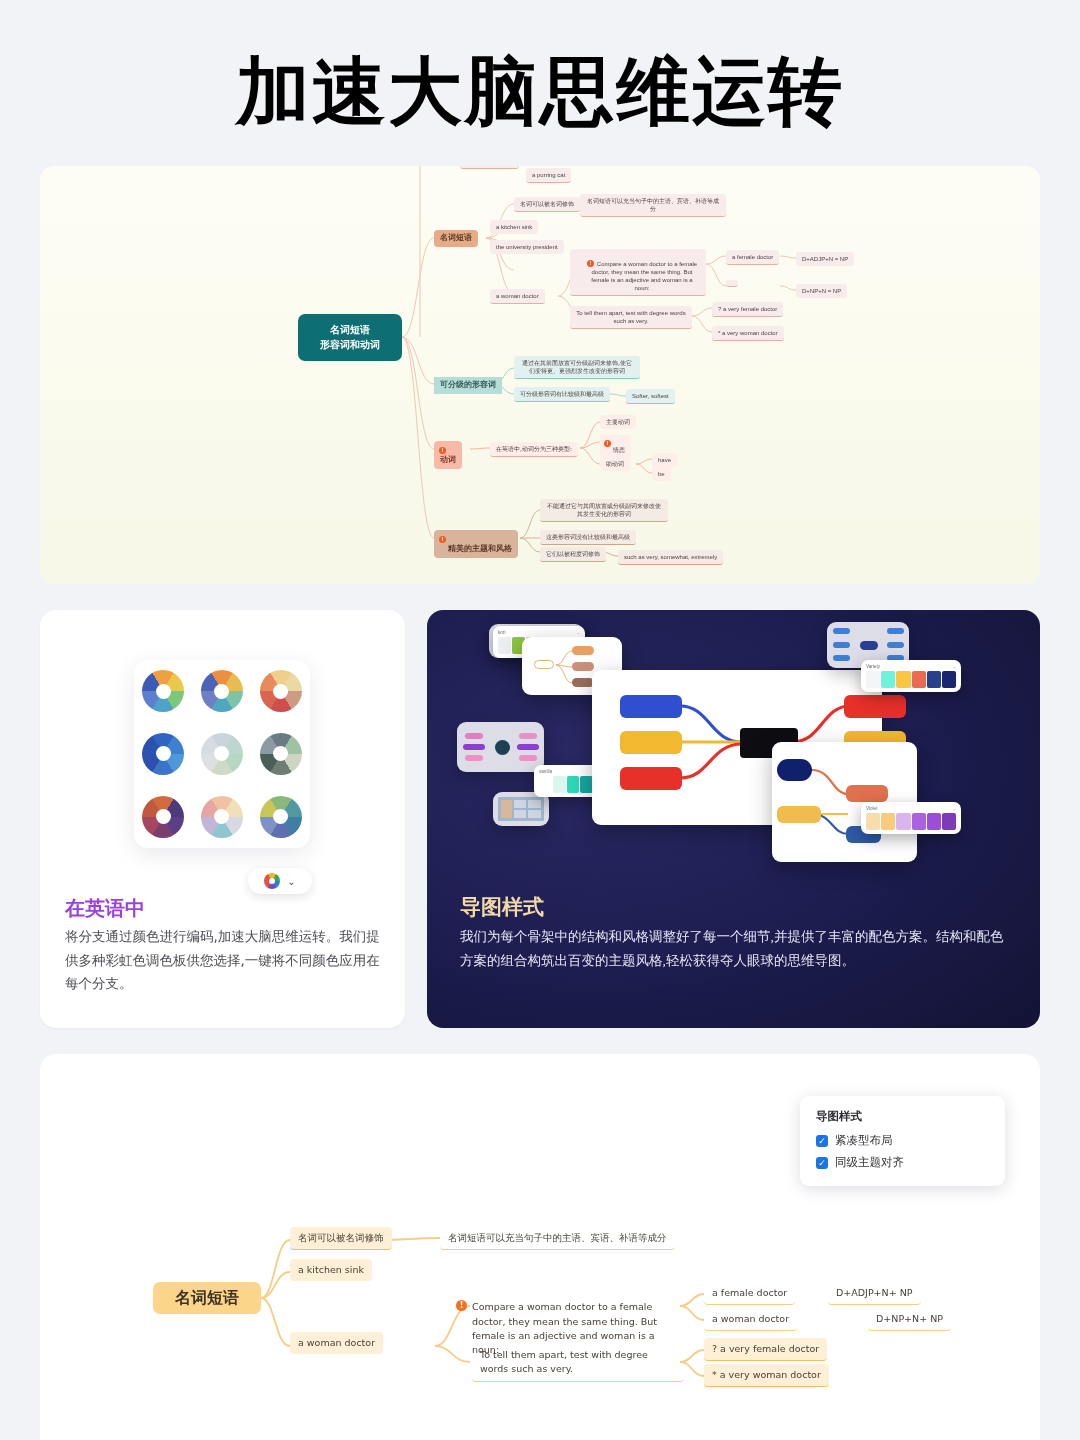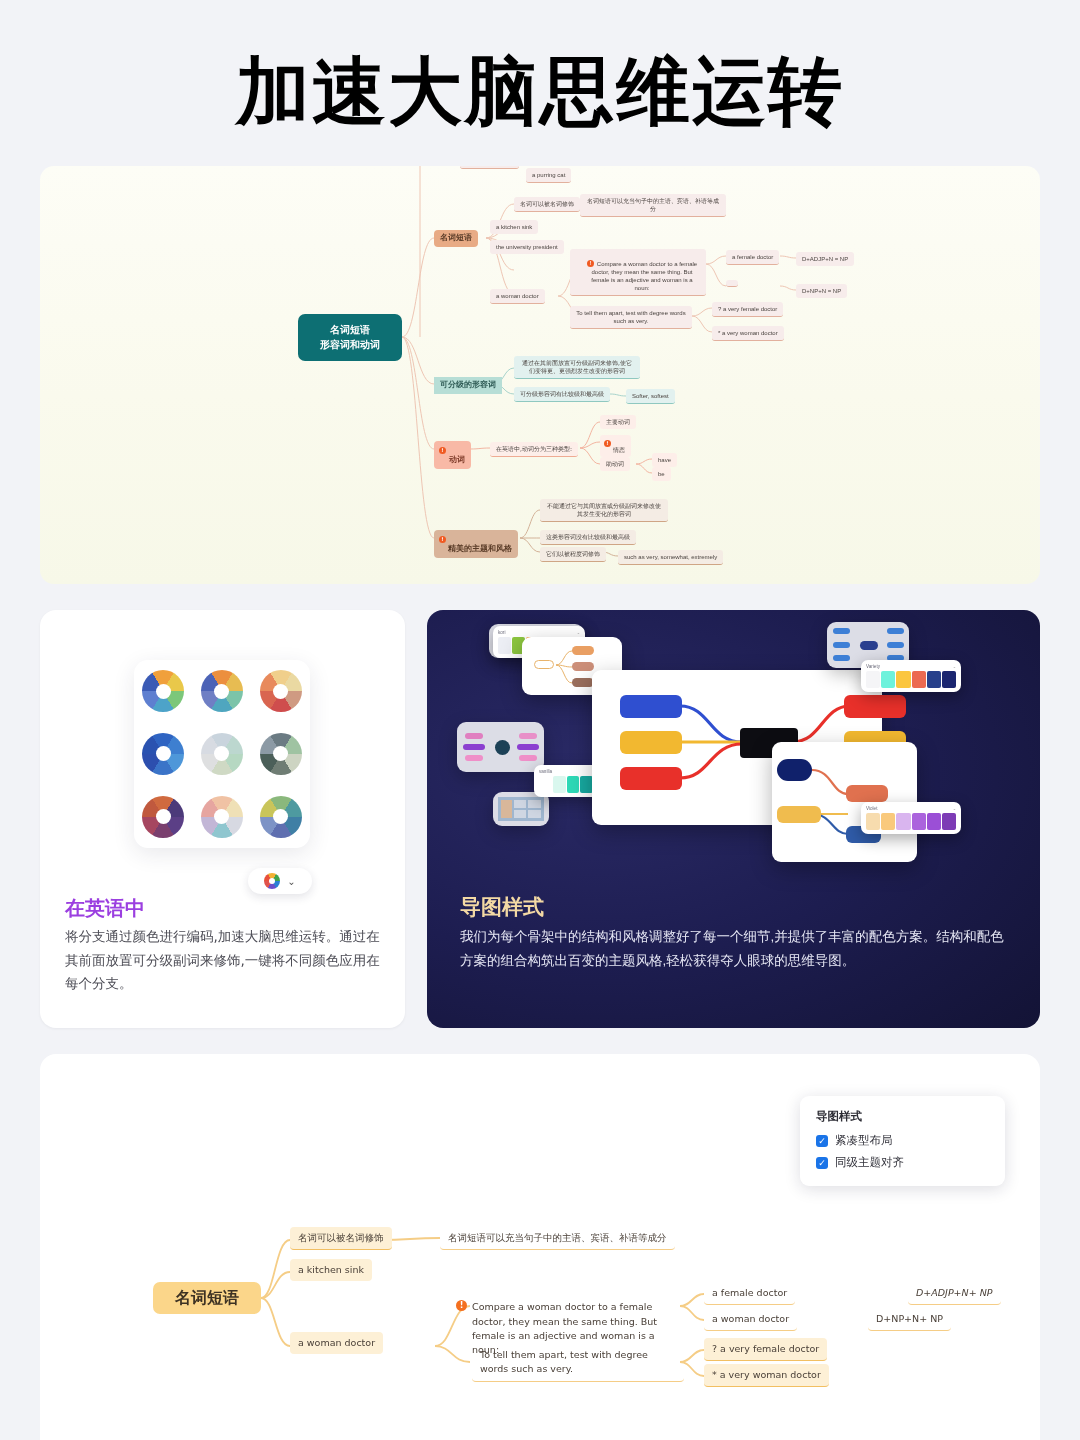--- a/index.html
+++ b/index.html
@@ -95,21 +95,21 @@
     border-radius:16px; overflow:hidden;
     background:radial-gradient(120% 110% at 28% 38%, #2a2a66 0%, #1d1d50 42%, #141438 78%, #0f0f2c 100%);
   }
   .card-dark h3{
     position:absolute; left:33px; top:283px; font-size:21px; font-weight:bold;
     color:#f3d9a4; font-family:"DejaVu Sans","Liberation Sans",sans-serif;
   }
   .card-dark p{
     position:absolute; left:33px; top:315px; width:545px;
     font-size:13.5px; line-height:1.75; color:#e7e8f5;
-    font-family:Liberation Sans, sans-serif;
+    font-family:Liberation Serif, serif;
   }
   .float{ position:absolute; border-radius:9px; }
   .fl-white{ background:#fff; box-shadow:0 7px 22px rgba(0,0,0,.30); }
   .fl-grey { background:#dcdde6; box-shadow:0 6px 18px rgba(0,0,0,.26); }
   .pal{ position:absolute; background:#fff; border-radius:7px;
         box-shadow:0 5px 16px rgba(0,0,0,.33); padding:4px 5px; }
   .pal .lbl{ font-size:4.6px; color:#6b6b7a; margin-bottom:2px; display:block;}
   .pal .sw{ display:flex; gap:1px; }
   .pal .sw i{ display:block; height:17px; width:15px; border-radius:2px; }
   .pal .pchev{ position:absolute; right:5px; top:4px; font-size:4px; color:#999; }
@@ -221,21 +221,21 @@
 
     <div class="nd t-pinkU" style="left:420px;top:-12px;">VP (Verb Phrase)</div>
 
     <div class="nd t-pinkU" style="left:486px;top:2px;">a purring cat</div>
 
     <div class="nd b-mint cn" style="left:394px;top:211px;">可分级的形容词</div>
     <div class="nd t-tealU cn" style="left:474px;top:190px;width:126px;text-align:center;">通过在其前面放置可分级副词来修饰,使它们变得更、更强烈发生改变的形容词</div>
     <div class="nd t-tealU cn" style="left:474px;top:221px;">可分级形容词有比较级和最高级</div>
     <div class="nd t-tealU" style="left:586px;top:223px;">Softer, softest</div>
 
-    <div class="nd b-salmon cn" style="left:394px;top:275px;padding-left:15px;">
+    <div class="nd b-salmon cn" style="left:394px;top:275px;padding-left:6px;">
       <span class="warn" style="position:absolute;left:5px;top:6px;">!</span><span>动词</span>
     </div>
     <div class="nd t-salU cn" style="left:450px;top:276px;">在英语中,动词分为三种类型:</div>
     <div class="nd t-sal cn" style="left:560px;top:249px;">主要动词</div>
     <div class="nd t-sal cn" style="left:560px;top:269px;padding-left:13px;">
       <span class="warn" style="position:absolute;left:4px;top:5px;">!</span><span>情态</span>
     </div>
     <div class="nd t-sal cn" style="left:560px;top:291px;">助动词</div>
     <div class="nd t-sal" style="left:612px;top:287px;">have</div>
     <div class="nd t-sal" style="left:612px;top:301px;">be</div>
@@ -260,21 +260,21 @@
     <div class="wheel" style="background: conic-gradient(from -90deg, rgb(140, 154, 165) 0%, rgb(140, 154, 165) 16.67%, rgb(107, 123, 131) 16.67%, rgb(107, 123, 131) 33.33%, rgb(159, 195, 162) 33.33%, rgb(159, 195, 162) 50%, rgb(205, 212, 194) 50%, rgb(205, 212, 194) 66.67%, rgb(111, 125, 116) 66.67%, rgb(111, 125, 116) 83.33%, rgb(75, 95, 89) 83.33%, rgb(75, 95, 89) 100%);"></div>
     <div class="wheel" style="background: conic-gradient(from -90deg, rgb(192, 89, 62) 0%, rgb(192, 89, 62) 16.67%, rgb(208, 106, 63) 16.67%, rgb(208, 106, 63) 33.33%, rgb(76, 58, 122) 33.33%, rgb(76, 58, 122) 50%, rgb(91, 63, 134) 50%, rgb(91, 63, 134) 66.67%, rgb(122, 63, 110) 66.67%, rgb(122, 63, 110) 83.33%, rgb(166, 70, 96) 83.33%, rgb(166, 70, 96) 100%);"></div>
     <div class="wheel" style="background: conic-gradient(from -90deg, rgb(230, 165, 160) 0%, rgb(230, 165, 160) 16.67%, rgb(240, 194, 164) 16.67%, rgb(240, 194, 164) 33.33%, rgb(239, 224, 182) 33.33%, rgb(239, 224, 182) 50%, rgb(215, 217, 226) 50%, rgb(215, 217, 226) 66.67%, rgb(143, 198, 207) 66.67%, rgb(143, 198, 207) 83.33%, rgb(194, 182, 214) 83.33%, rgb(194, 182, 214) 100%);"></div>
     <div class="wheel" style="background: conic-gradient(from -90deg, rgb(201, 197, 90) 0%, rgb(201, 197, 90) 16.67%, rgb(138, 184, 124) 16.67%, rgb(138, 184, 124) 33.33%, rgb(78, 154, 160) 33.33%, rgb(78, 154, 160) 50%, rgb(63, 127, 165) 50%, rgb(63, 127, 165) 66.67%, rgb(95, 111, 176) 66.67%, rgb(95, 111, 176) 83.33%, rgb(125, 147, 198) 83.33%, rgb(125, 147, 198) 100%);"></div>
   </div>
   <div class="picker">
     <span class="pw" style="background: conic-gradient(from -90deg, rgb(232, 80, 58) 0%, rgb(232, 80, 58) 16.67%, rgb(242, 177, 52) 16.67%, rgb(242, 177, 52) 33.33%, rgb(63, 163, 77) 33.33%, rgb(63, 163, 77) 50%, rgb(43, 127, 212) 50%, rgb(43, 127, 212) 66.67%, rgb(107, 79, 201) 66.67%, rgb(107, 79, 201) 83.33%, rgb(224, 83, 77) 83.33%, rgb(224, 83, 77) 100%);"></span>
     <span class="chev">⌄</span>
   </div>
   <h3>在英语中</h3>
-  <p>将分支通过颜色进行编码,加速大脑思维运转。通过在其前面放置可分级副词来修饰,一键将不同颜色应用在每个分支。</p>
+  <p>将分支通过颜色进行编码,加速大脑思维运转。我们提供多种彩虹色调色板供您选择,一键将不同颜色应用在每个分支。</p>
 </div>
 
 <div class="card-dark">
 
   <div class="float fl-grey" style="left:62px;top:14px;width:95px;height:34px;"></div>
   <div class="pal" style="left:66px;top:16px;width:92px;">
     <span class="lbl">kori</span>
     <span class="pchev">⌄</span>
     <span class="sw">
       <i style="background:#eceef4"></i>
@@ -441,17 +441,17 @@
   <div class="n2 y-fill" style="left:250px;top:205px;">a kitchen sink</div>
   <div class="n2 y-fill" style="left:250px;top:278px;">a woman doctor</div>
 
   <div class="n2 y-plain" style="left:410px;top:228px;width:228px;padding-left:22px;line-height:1.5;">
     <span class="warn2" style="position:absolute;left:6px;top:18px;">!</span><span>Compare a woman doctor to a female doctor, they mean the same thing. But female is an adjective and woman is a noun:</span>
   </div>
   <div class="n2 y-plainU" style="left:432px;top:290px;width:212px;line-height:1.5;">To tell them apart, test with degree words such as very.</div>
 
   <div class="n2 y-plainU" style="left:664px;top:228px;">a female doctor</div>
   <div class="n2 y-plainU" style="left:664px;top:254px;">a woman doctor</div>
-  <div class="n2 y-plainU" style="left:868px;top:228px;font-style:italic;">D+ADJP+N+ NP</div>
+  <div class="n2 y-plainU" style="left:788px;top:228px;">D+ADJP+N+ NP</div>
   <div class="n2 y-plainU" style="left:828px;top:254px;">D+NP+N+ NP</div>
   <div class="n2 y-fillU" style="left:664px;top:284px;">? a very female doctor</div>
   <div class="n2 y-fillU" style="left:664px;top:310px;">* a very woman doctor</div>
 </div>
 
 </body></html>

